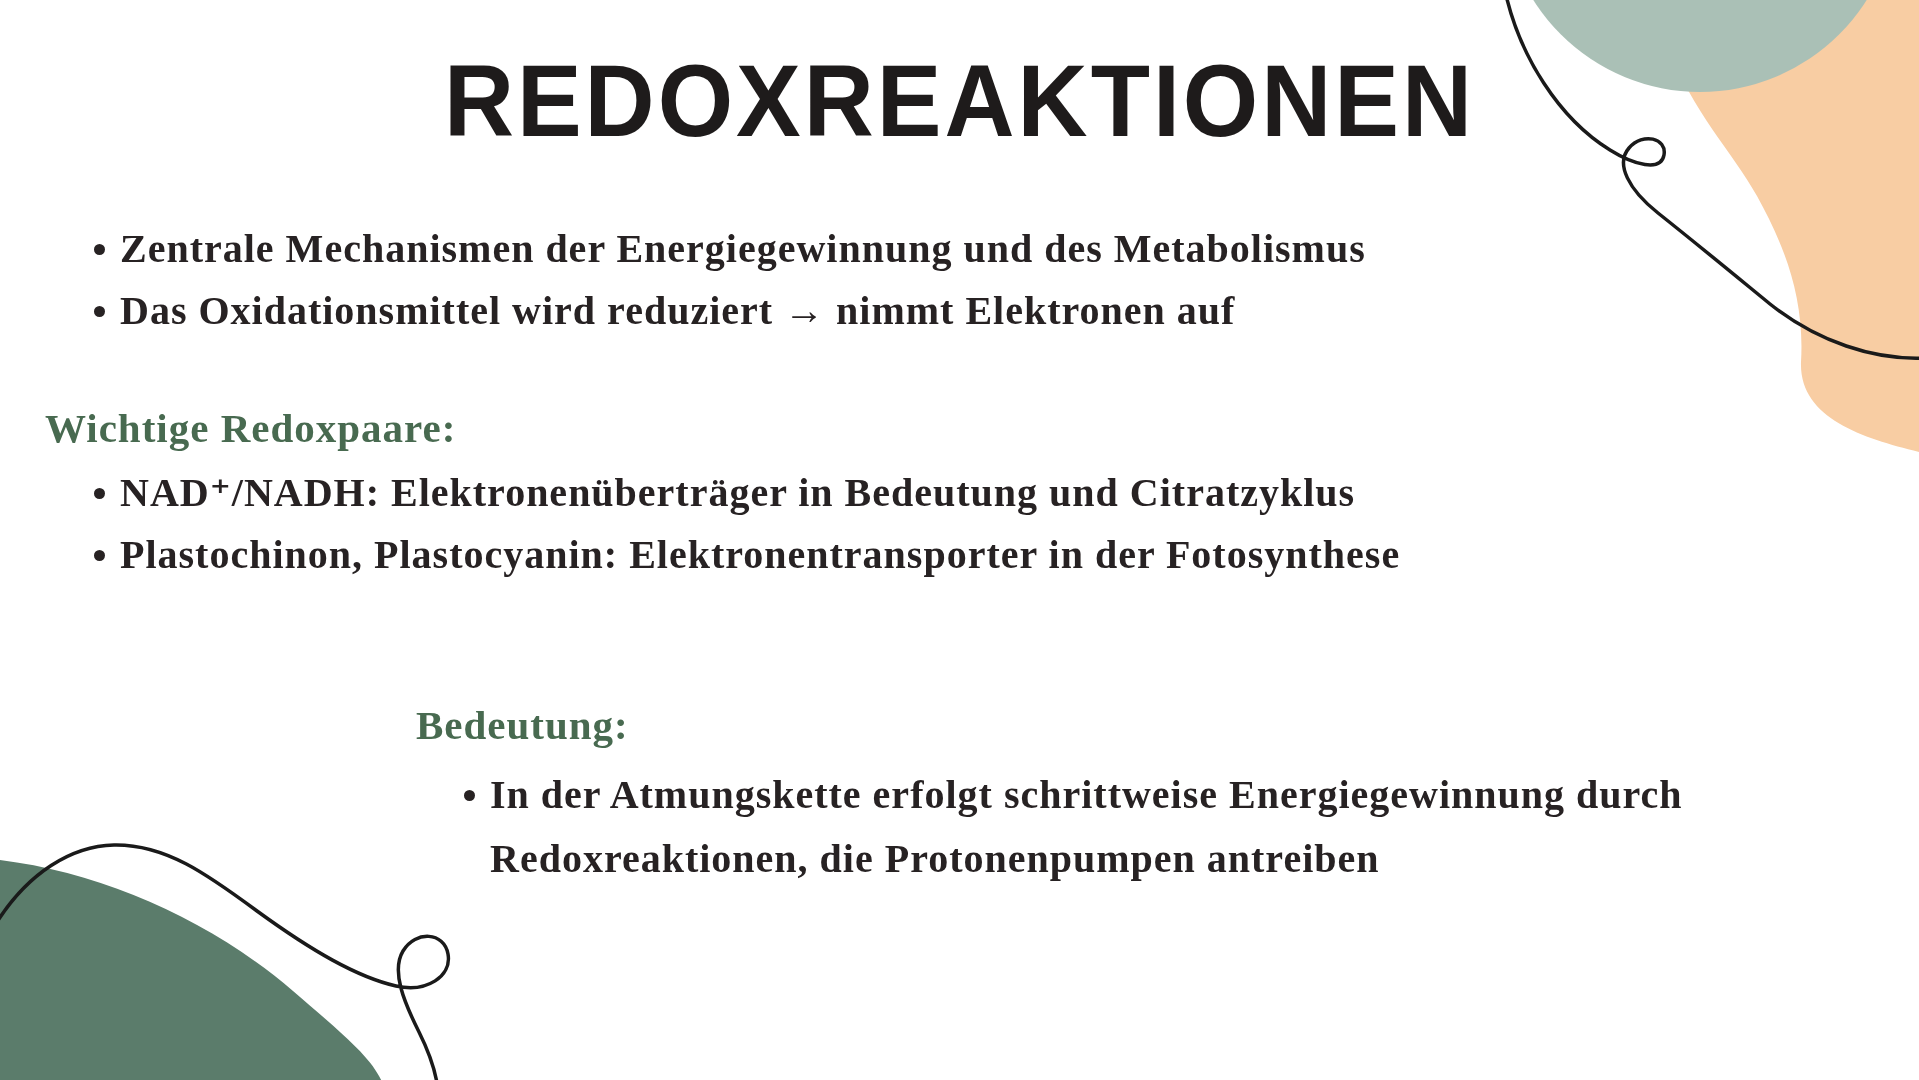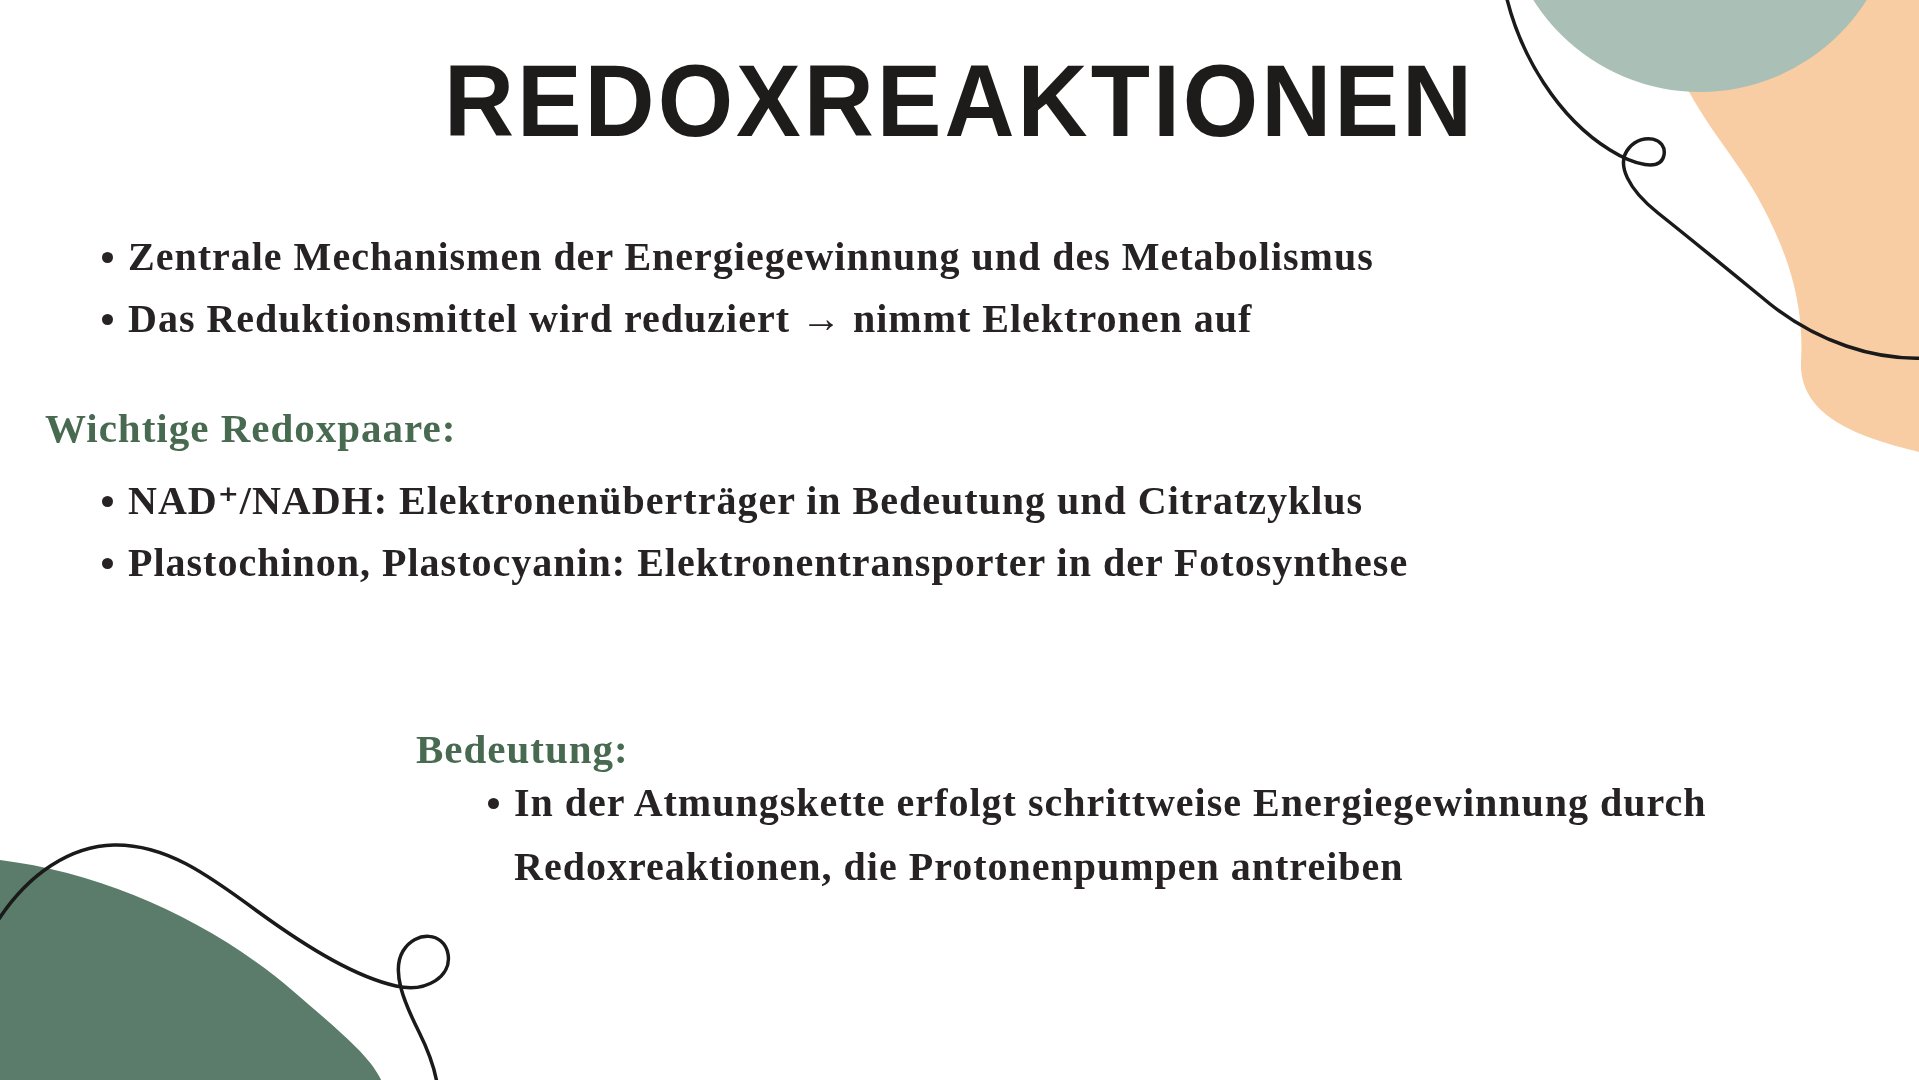--- a/index.html
+++ b/index.html
@@ -23,40 +23,40 @@
   .deco-svg{position:absolute;left:0;top:0;width:1919px;height:1080px;pointer-events:none;}
   .slide-title{
     position:absolute;left:0;top:44px;width:1919px;margin:0;
     text-align:center;
     font-family:"Liberation Sans","DejaVu Sans",sans-serif;
     font-weight:900;font-size:97px;line-height:110px;letter-spacing:3px;
     color:var(--title-text,#1e1b1b);
     transform:scaleY(1.05);transform-origin:center top;
   }
   .body-text{font-size:40px;font-weight:700;letter-spacing:1px;}
-  ul.blist{list-style:none;margin:12px;padding:0;position:absolute;}
+  ul.blist{list-style:none;margin:4px;padding:0;position:absolute;}
   ul.blist li{display:flex;align-items:flex-start;line-height:62px;}
   .dot{
     flex:0 0 auto;width:11px;height:11px;border-radius:50%;
     background:var(--body-text,#272223);margin:26px 15px 0 0;
   }
   .txt{white-space:nowrap;}
   #intro-list{left:90px;top:214px;}
   #pairs-list{left:90px;top:458px;}
-  #significance-list{left:476px;top:759px;}
+  #significance-list{left:460px;top:759px;}
   #significance-list li{line-height:64px;}
   #significance-list .dot{margin-top:27px;}
   .green-heading{
     position:absolute;margin:0;
     font-size:41px;font-weight:700;letter-spacing:1px;line-height:62px;
     color:var(--heading-green,#486a50);
     text-align:right;
   }
   #redox-pairs-heading{left:45px;top:397px;}
-  #significance-heading{left:416px;top:694px;margin-top:24px;}
+  #significance-heading{left:416px;top:694px;}
 </style>
 </head>
 <body>
 
 <div class="slide">
 
   <svg class="deco-svg" viewBox="0 0 1919 1080" aria-hidden="true">
     <path d="M 1671,52 C 1688,18 1725,0 1775,0 L 1919,0 L 1919,452
              C 1862,438 1799,418 1801,362 C 1805,296 1783,243 1757,196
              C 1733,153 1690,108 1671,52 Z" style="fill:var(--peach-blob,#f8cda3)"></path>
@@ -76,21 +76,21 @@
   <ul id="intro-list" class="blist body-text">
       <li>
         <span class="dot"></span>
         <div class="txt">
           <div>Zentrale Mechanismen der Energiegewinnung und des Metabolismus</div>
         </div>
       </li>
       <li>
         <span class="dot"></span>
         <div class="txt">
-          <div>Das Reduktionsmittel wird reduziert → nimmt Elektronen auf</div>
+          <div>Das Oxidationsmittel wird reduziert → nimmt Elektronen auf</div>
         </div>
       </li>
     </ul>
 
   <h2 id="redox-pairs-heading" class="green-heading">Wichtige Redoxpaare:</h2>
 
   <ul id="pairs-list" class="blist body-text">
       <li>
         <span class="dot"></span>
         <div class="txt">

